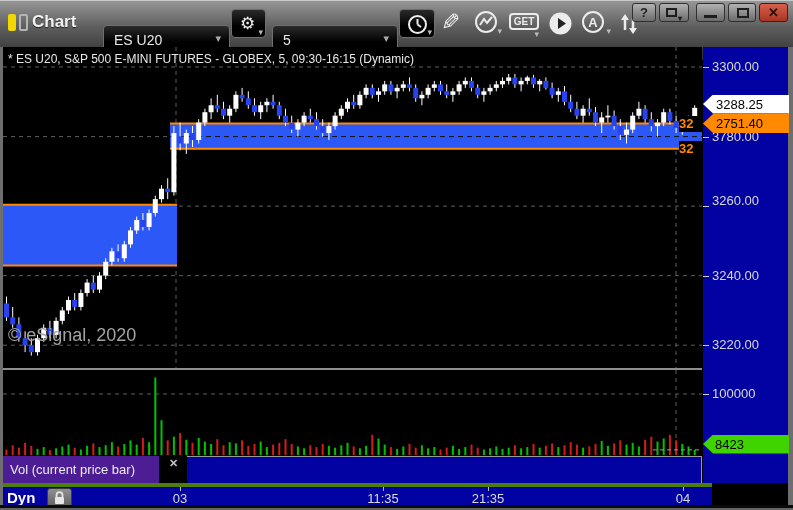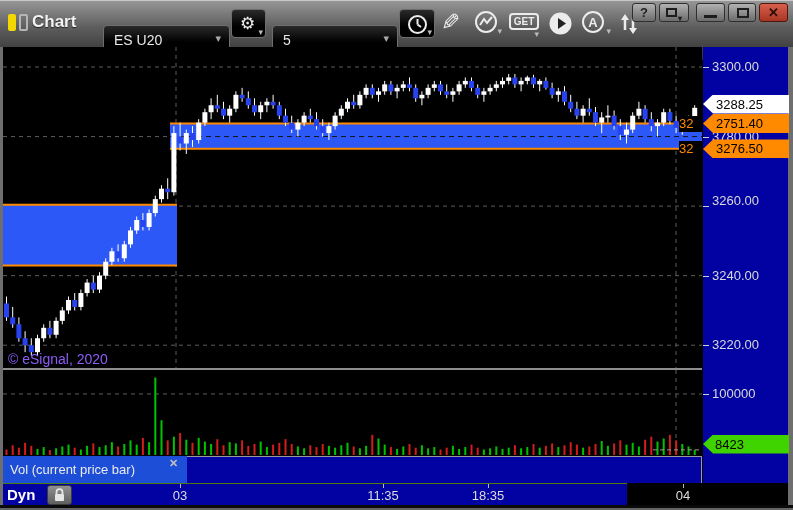--- a/index.html
+++ b/index.html
@@ -32,41 +32,41 @@
   #price-pane-bg{left:3px;top:47px;width:699px;height:321px;background:#000;}
   #pane-divider{left:3px;top:368px;width:699px;height:2px;background:#8e8e8e;}
   #vol-pane-bg{left:3px;top:370px;width:699px;height:86px;background:#000;}
   #axis-col{left:703px;top:47px;width:85px;height:436px;background:#0202a2;}
   #border-left{left:0;top:47px;width:3px;height:463px;background:#6e6e6e;}
   #border-right{left:788px;top:47px;width:5px;height:463px;background:#6e6e6e;}
   #border-bottom1{left:0;top:505px;width:793px;height:3px;background:#0a0a0a;}
   #border-bottom2{left:0;top:508px;width:793px;height:2px;background:#646464;}
 
   #chart-header{left:8px;top:52px;font-size:12px;color:#e8e8e8;z-index:6;}
-  #watermark{left:8px;top:351px;font-size:14px;color:#8b5cf6;z-index:6;}
+  #watermark{left:8px;top:325px;font-size:18px;color:#a3a3a3;z-index:6;}
 
   .clipped-lbl{left:679px;width:23px;height:16px;background:#000;color:#ff8a00;
-    font-size:13px;font-weight:normal;line-height:16px;overflow:hidden;z-index:6;}
+    font-size:13px;font-weight:bold;line-height:16px;overflow:hidden;z-index:6;}
 
   
   .ptick-lbl{position:absolute;left:9px;color:#d9d9d9;font-size:13px;}
   .ptick-mark{position:absolute;left:0;width:6px;height:1px;background:#cfcfcf;}
   .flag{left:703px;width:86px;height:19px;color:#000;font-size:13px;line-height:19px;
     padding-left:13px;clip-path:polygon(0 50%,10px 0,100% 0,100% 100%,10px 100%);z-index:8;}
   #flag-last{background:#ffffff;}
   .flag-orange{background:#ff8a00;}
   #flag-vol{background:#3fd400;}
 
   
-  #vol-label-box{left:3px;top:456px;width:184px;height:27px;background:#1d4ed8;z-index:4;}
+  #vol-label-box{left:3px;top:456px;width:156px;height:27px;background:#4c1d95;z-index:4;}
   #vol-label-text{position:absolute;left:7px;top:6px;font-size:13px;color:#ececec;}
   #vol-label-close{position:absolute;left:166px;top:1px;font-size:11px;font-weight:bold;color:#c0c0c0;}
   #scroll-panel{left:187px;top:456px;width:515px;height:27px;background:#0202a2;
     border-top:1px solid #9a9a9a;border-right:1px solid #9a9a9a;}
-  #time-axis{left:3px;top:483px;width:624px;height:22px;background:#0202a2;border-top:1px solid #4d7c0f;}
+  #time-axis{left:3px;top:483px;width:709px;height:22px;background:#0202a2;border-top:4px solid #4d7c0f;}
   .ttick-lbl{position:absolute;top:4px;color:#dcdcdc;font-size:13px;transform:translateX(-50%);}
   .ttick-mark{position:absolute;top:0;width:1px;height:4px;background:#b8b8b8;}
   #dyn-label{position:absolute;left:4px;top:2px;font-weight:bold;font-size:15px;color:#fff;}
   #lock-btn{position:absolute;left:44px;top:1px;width:25px;height:20px;border-radius:3px;
     background:linear-gradient(#909090,#5f5f5f);border:1px solid #3a3a3a;}
 </style>
 </head>
 <body>
 
 <div id="win">
@@ -507,20 +507,21 @@
       <rect x="653.5" y="71.58" width="2" height="13.420000000000002" fill="#00c300"></rect>
       <rect x="659.7" y="68.53" width="2" height="16.47" fill="#00c300"></rect>
       <rect x="665.9" y="64.87" width="2" height="20.129999999999995" fill="#d31c1c"></rect>
       <rect x="672.1" y="70.36" width="2" height="14.64" fill="#d31c1c"></rect>
       <rect x="678.3000000000001" y="74.02" width="2" height="10.980000000000004" fill="#00c300"></rect>
       <rect x="684.5" y="76.46" width="2" height="8.540000000000006" fill="#00c300"></rect>
       <rect x="690.7" y="79.86197" width="2" height="5.1380300000000005" fill="#00c300"></rect>
       <line x1="650" y1="79.86197" x2="699" y2="79.86197" stroke="#9a9a9a" stroke-width="1" stroke-dasharray="4 3"></line>
     </svg>
 
+  <span id="chart-header" class="abs">* ES U20, S&amp;P 500 E-MINI FUTURES - GLOBEX, 5, 09:30-16:15 (Dynamic)</span>
   <span id="watermark" class="abs">© eSignal, 2020</span>
 
   <div class="clipped-lbl abs" style="top:115.5px;">32</div>
   <div class="clipped-lbl abs" style="top:140.7px;">32</div>
 
   <div id="price-axis-labels" class="abs" style="left:703px;top:47px;width:85px;height:436px;">
       <div class="ptick-mark" style="top: 20px;"></div>
       <div class="ptick-lbl" style="top: 12px;">3300.00</div>
       <div class="ptick-mark" style="top: 89.55px;"></div>
       <div class="ptick-lbl" style="top: 81.55px;">3780.00</div>
@@ -529,21 +530,20 @@
       <div class="ptick-mark" style="top: 228.65px;"></div>
       <div class="ptick-lbl" style="top: 220.65px;">3240.00</div>
       <div class="ptick-mark" style="top: 298.2px;"></div>
       <div class="ptick-lbl" style="top: 290.2px;">3220.00</div>
       <div class="ptick-mark" style="top: 347px;"></div>
       <div class="ptick-lbl" style="top: 339px;">100000</div>
     </div>
 
   <div id="flag-last" class="flag abs" style="top:94.5px;">3288.25</div>
   <div class="flag flag-orange abs" style="top:114px;">2751.40</div>
-  <div class="flag flag-orange abs" style="top:139.4px;">3276.50</div>
   <div id="flag-vol" class="flag abs" style="top:434.5px;padding-left:12px;">8423</div>
 
   <div id="vol-label-box" class="abs">
     <span id="vol-label-text">Vol (current price bar)</span>
     <span id="vol-label-close">✕</span>
   </div>
   <div id="scroll-panel" class="abs"></div>
 
   <div id="time-axis" class="abs">
     <span id="dyn-label">Dyn</span>
@@ -551,20 +551,20 @@
       <svg width="13" height="14" viewBox="0 0 13 14" style="position:absolute;left:5px;top:2px;">
         <path d="M3.5 6 V4.2 a3 3 0 0 1 6 0 V6" fill="none" stroke="#e6e6e6" stroke-width="1.8"></path>
         <rect x="2" y="6" width="9" height="7" rx="1" fill="#e6e6e6"></rect>
       </svg>
     </div>
   <div class="ttick-mark" style="left: 177px;"></div>
       <div class="ttick-lbl" style="left: 177px;">03</div>
       <div class="ttick-mark" style="left: 380px;"></div>
       <div class="ttick-lbl" style="left: 380px;">11:35</div>
       <div class="ttick-mark" style="left: 485px;"></div>
-      <div class="ttick-lbl" style="left: 485px;">18:35</div>
+      <div class="ttick-lbl" style="left: 485px;">21:35</div>
       <div class="ttick-mark" style="left: 680px;"></div>
       <div class="ttick-lbl" style="left: 680px;">04</div>
     </div>
 
   <div id="border-bottom1" class="abs"></div>
   <div id="border-bottom2" class="abs"></div>
 </div>
 
 </body></html>

